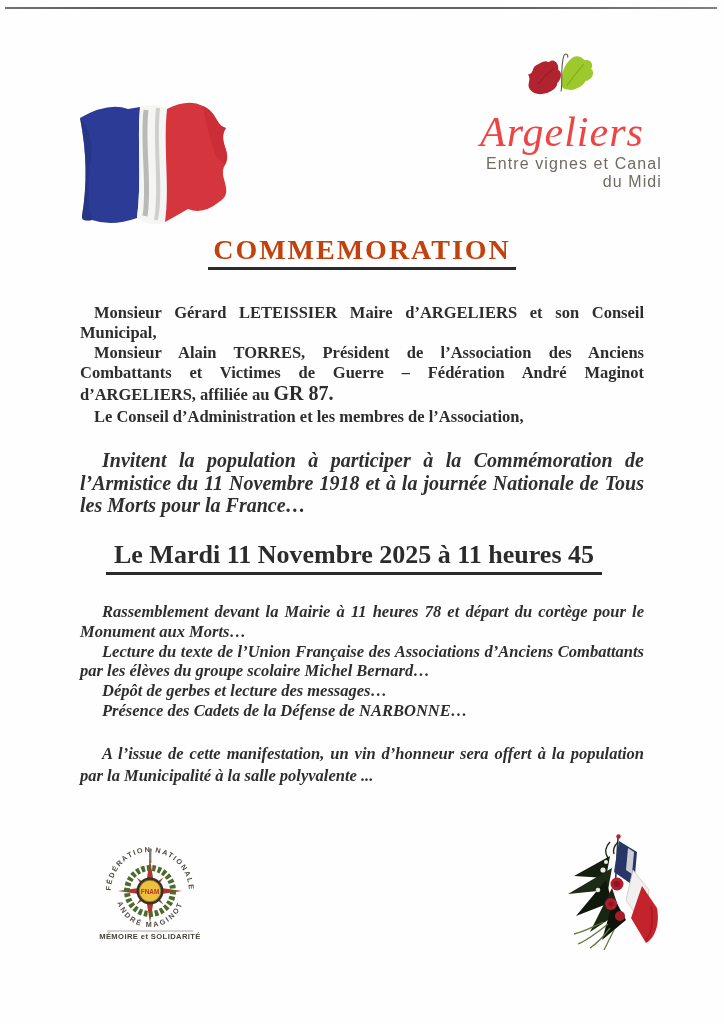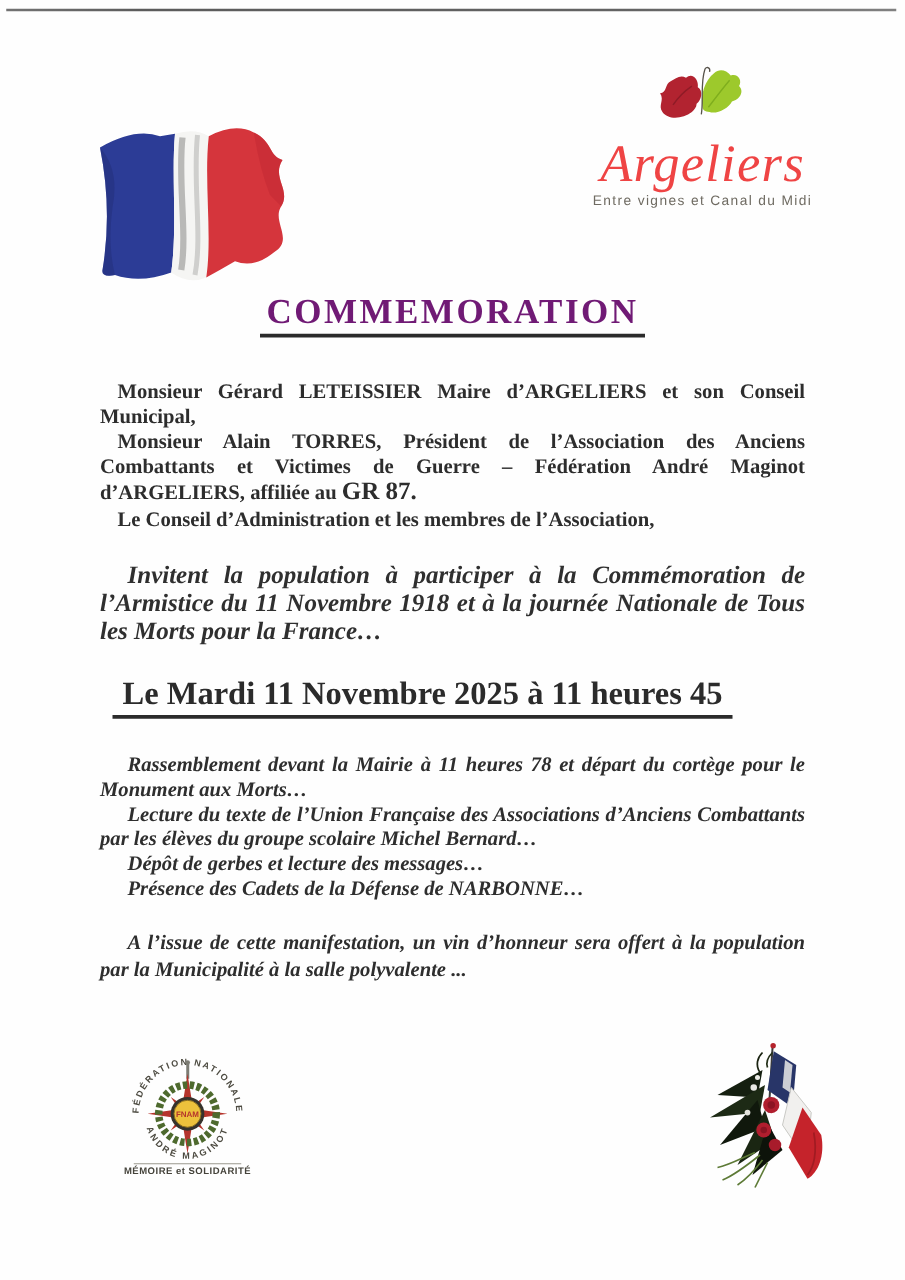--- a/index.html
+++ b/index.html
@@ -10,39 +10,39 @@
     font-family:"Liberation Serif", serif; color:#2d2d2d;
   }
   .scan-line { position:absolute; top:7px; left:5px; width:712px; height:2px;
     background:linear-gradient(90deg,#5a5a5a,#3f3f3f 15%,#474747 70%,#6a6a6a); opacity:.85; }
 
   .flag-img { position:absolute; left:66px; top:96px; width:198px; height:148px; }
   .logo { position:absolute; left:462px; top:50px; width:200px; text-align:center; }
   .logo-leaves { display:block; margin:0 auto; width:92px; height:66px; }
   .logo-name { font-style:italic; font-size:42px; line-height:40px; color:#ef4444;
     letter-spacing:1px; margin-top:-4px; }
-  .logo-tagline { font-family:"Liberation Sans", sans-serif; font-size:11px;
-    color:#6f6b62; letter-spacing:1.1px; margin-top:3px; }
+  .logo-tagline { font-family:"Liberation Sans", sans-serif; font-size:16px;
+    color:#6f6b62; letter-spacing:1.1px; margin-top:3px;text-align:right; }
 
   .title-row { position:absolute; top:234px; left:0; width:724px; text-align:center; }
   .title { display:inline-block; font-size:28px; font-weight:bold; letter-spacing:2px;
-    color:#701a75; border-bottom:3.5px solid #2b2b2b; padding:0 5px 1px 5px; }
+    color:#c2410c; border-bottom:3.5px solid #2b2b2b; padding:0 5px 1px 5px; }
 
   .body-block { position:absolute; left:80px; width:564px; }
   .intro { top:303px; }
   .intro p { font-size:16.5px; font-weight:bold; line-height:20px;
     text-align:justify; text-indent:14px; color:#2d2d2d; }
   .gr-big { font-size:20px; }
   .intro p.last { margin-top:2px; }
 
   .invitation { top:449px; }
   .invitation p { font-size:20px; font-weight:bold; font-style:italic;
     line-height:22.5px; text-align:justify; text-indent:22px; color:#2f2f2f; }
 
-  .date-row { position:absolute; top:540px; left:0; width:676px; text-align:center; }
+  .date-row { position:absolute; top:540px; left:16px; width:676px; text-align:center; }
   .date-heading { display:inline-block; font-size:26px; font-weight:bold;
     color:#2b2b2b; border-bottom:3.5px solid #2b2b2b; padding:0 8px 2px 8px; }
 
   .program { top:602px; }
   .program p { font-size:16.5px; font-weight:bold; font-style:italic;
     line-height:19.8px; text-align:justify; text-indent:22px; color:#2e2e2e; }
 
   .closing { top:743px; }
   .closing p { font-size:16.5px; font-weight:bold; font-style:italic;
     line-height:22px; text-align:justify; text-indent:22px; color:#2e2e2e; }

